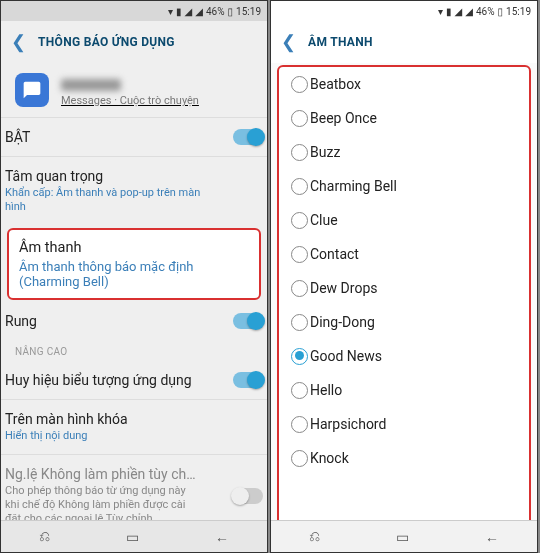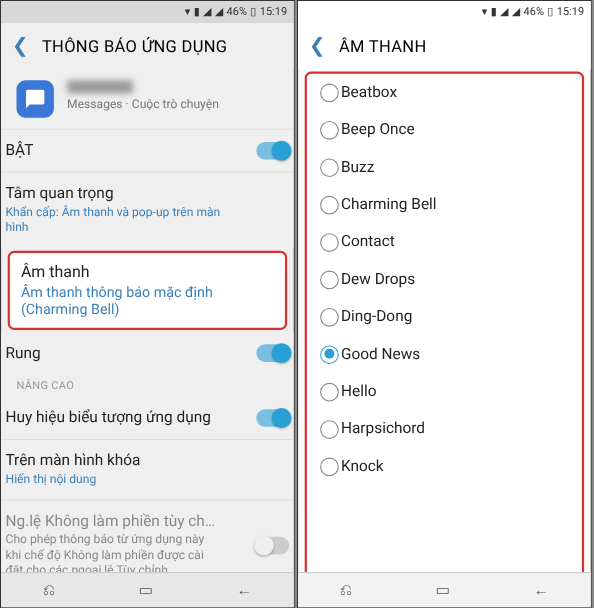--- a/index.html
+++ b/index.html
@@ -7,23 +7,23 @@
   .phone { width: 268px; height: 553px; background: #fafafa; display: flex; flex-direction: column; position: relative; border: 1px solid #333; }
   .phone.left { background: #efefef; }
 
   .status-bar { height: 20px; background: #d8d8d8; display: flex; justify-content: flex-end; align-items: center; gap: 4px; padding: 0 6px; font-size: 10px; color: #333; }
   .phone.right .status-bar { background: #fff; }
   .status-icons { display: flex; align-items: center; gap: 3px; }
 
   .header { height: 42px; display: flex; align-items: center; padding: 0 10px; gap: 12px; background: #efefef; }
   .phone.right .header { background: #fff; }
   .back-arrow { color: #3b7fb8; font-size: 18px; line-height: 1; }
-  .header-title { font-size: 15px; font-weight: 400; color: #000000; letter-spacing: 0.3px; }
-
-  .app-row { display: flex; align-items: flex-start; padding: 10px 14px; gap: 12px; background: #efefef; }
+  .header-title { font-size: 12px; font-weight: 700; color: #0c4a6e; letter-spacing: 0.3px; }
+
+  .app-row { display: flex; align-items: flex-end; padding: 10px 14px; gap: 12px; background: #efefef; text-decoration: underline; }
   .app-icon { width: 34px; height: 34px; background: #3a77d6; border-radius: 8px; display: flex; align-items: center; justify-content: center; }
   .app-icon svg { width: 20px; height: 20px; fill: #fff; }
   .app-name-blur { width: 60px; height: 12px; background: #999; filter: blur(3px); border-radius: 3px; margin-bottom: 3px; }
   .app-sub { font-size: 11px; color: #777; }
 
   .setting-row { padding: 11px 4px; background: #efefef; display: flex; justify-content: space-between; align-items: center; }
   .setting-row .label { font-size: 14px; color: #222; }
   .setting-row .sub { font-size: 11px; color: #3b7fb8; margin-top: 2px; max-width: 200px; line-height: 1.3; }
   .setting-row .sub.gray { color: #888; }
   .setting-row.disabled .label { color: #888; }
@@ -186,20 +186,24 @@
       <div class="sound-item">
         <div class="radio"></div>
         <span class="sound-label">Buzz</span>
       </div>
       <div class="sound-item">
         <div class="radio"></div>
         <span class="sound-label">Charming Bell</span>
       </div>
       <div class="sound-item">
         <div class="radio"></div>
+        <span class="sound-label">Clue</span>
+      </div>
+      <div class="sound-item">
+        <div class="radio"></div>
         <span class="sound-label">Contact</span>
       </div>
       <div class="sound-item">
         <div class="radio"></div>
         <span class="sound-label">Dew Drops</span>
       </div>
       <div class="sound-item">
         <div class="radio"></div>
         <span class="sound-label">Ding-Dong</span>
       </div>

